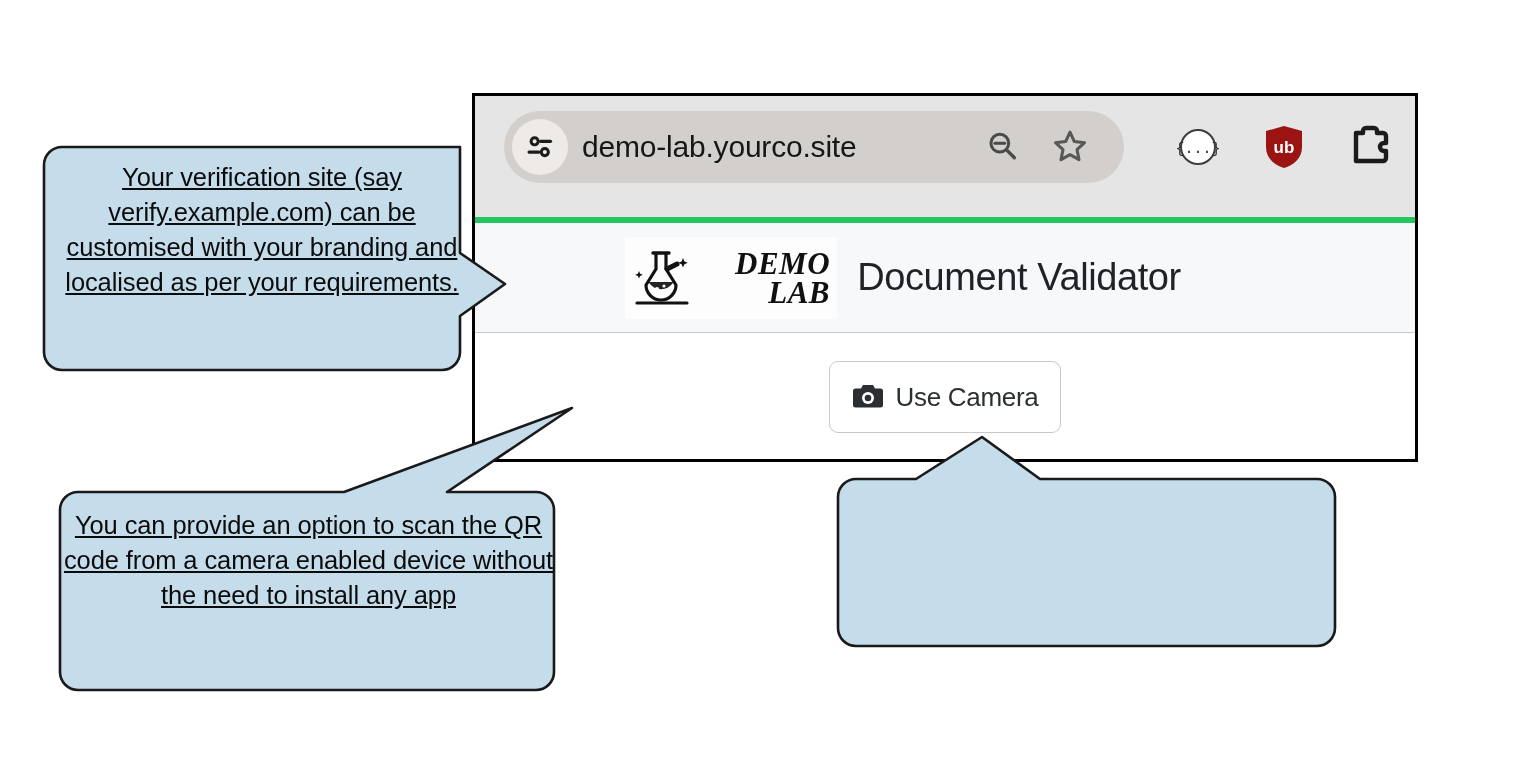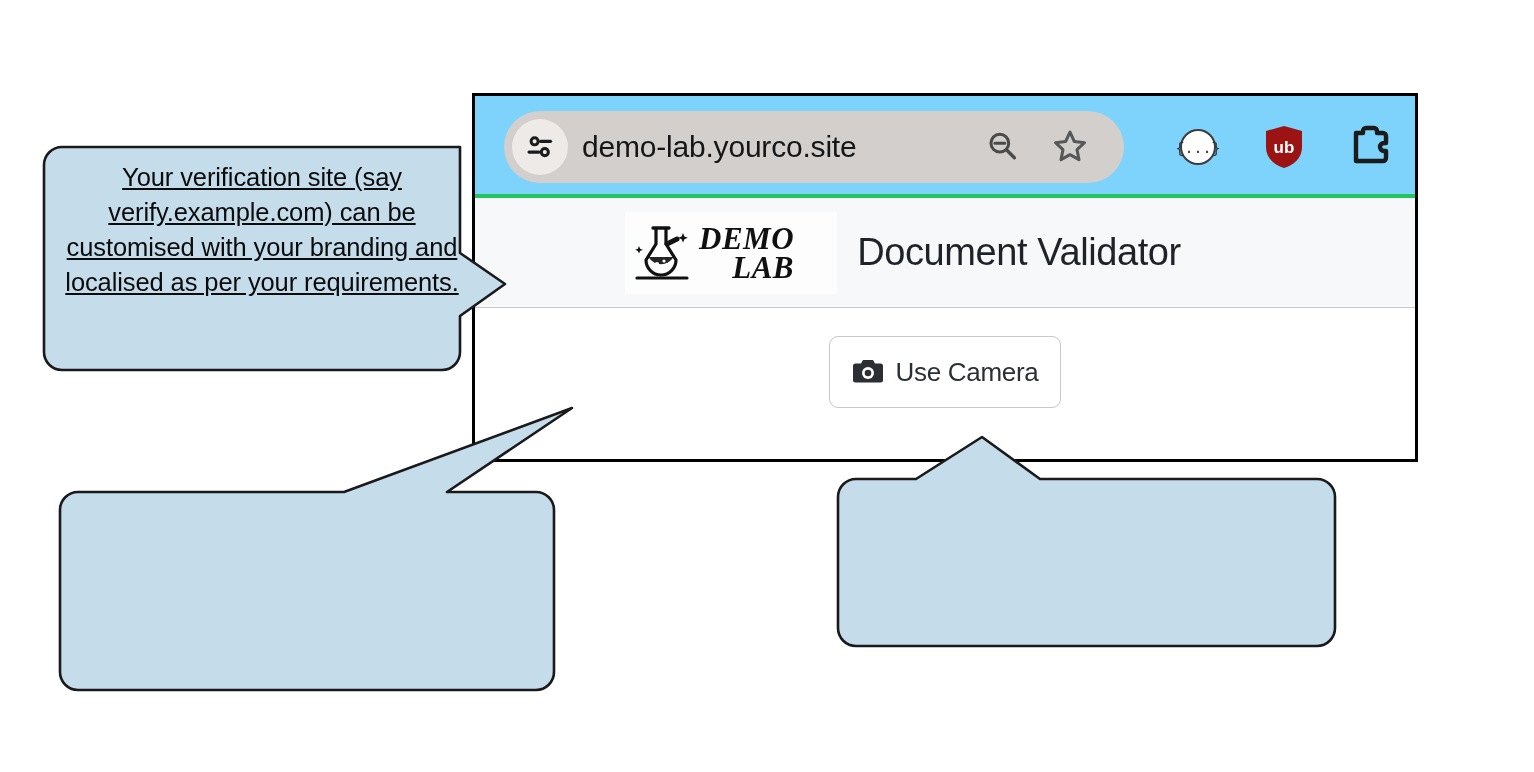--- a/index.html
+++ b/index.html
@@ -32,23 +32,23 @@
     border: 3px solid #000000;
     box-sizing: border-box;
     background: #ffffff;
     overflow: hidden;
     z-index: 4;
   }
 
   
   .browser-toolbar {
     position: relative;
-    height: 102px;
-    background: #7dd3fc;
-    border-bottom: 4px solid #22c55e;
+    height: 127px;
+    background: #e5e5e5;
+    border-bottom: 6px solid #22c55e;
     box-sizing: border-box;
   }
 
   .omnibox {
     position: absolute;
     left: 29px;
     top: 15px;
     width: 620px;
     height: 72px;
     background: #d2cfcc;
@@ -130,20 +130,21 @@
   }
 
   .brand-wordmark {
     font-family: "Liberation Serif", serif;
     font-weight: 700;
     font-style: italic;
     font-size: 31px;
     line-height: 0.95;
     color: #101010;
     letter-spacing: 0.5px;
+    margin-left: 36px;
   }
   .brand-wordmark .l2 { display:block;text-align:right; }
 
   .site-title {
     position: absolute;
     left: 0; right: 12px;
     text-align: center;
     font-size: 38px;
     color: #1f2328;
     letter-spacing: -0.4px;
@@ -344,15 +345,16 @@
              v131
              a18 18 0 0 1 -18 18
              h-461
              a18 18 0 0 1 -18 -18
              v-131
              a18 18 0 0 1 18 -18 z" fill="#c5dceb" stroke="#1a1a1a" stroke-width="2.6" stroke-linejoin="round"></path>
   </svg>
 
   <div class="callout-text" id="callout-text-branding">Your verification site (say verify.example.com) can be customised with your branding and localised as per your requirements.</div>
 
+  <div class="callout-text" id="callout-text-camera">You can provide an option  to scan the QR code from a camera enabled device without the need to install any app</div>
 
 
 </div>
 
 </body></html>

